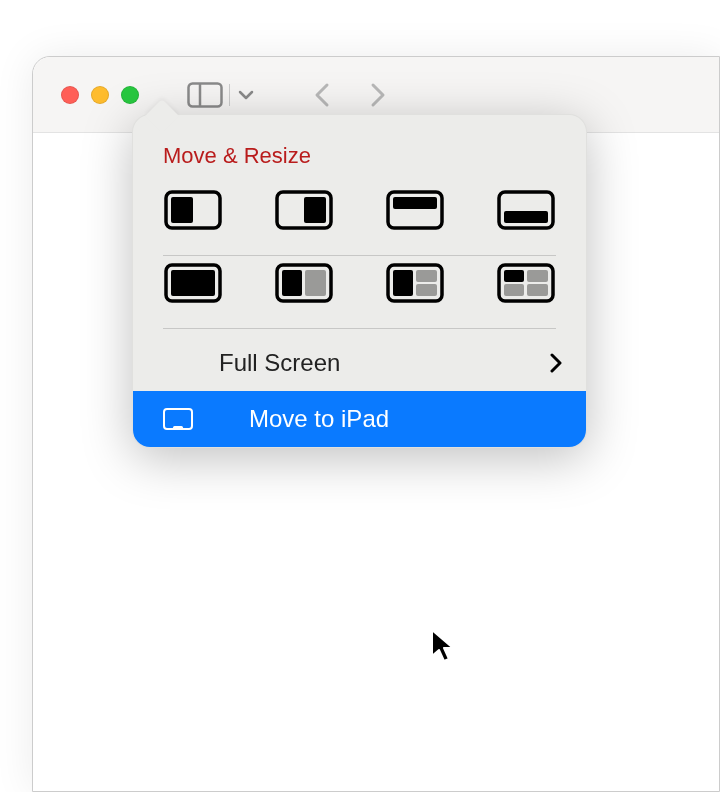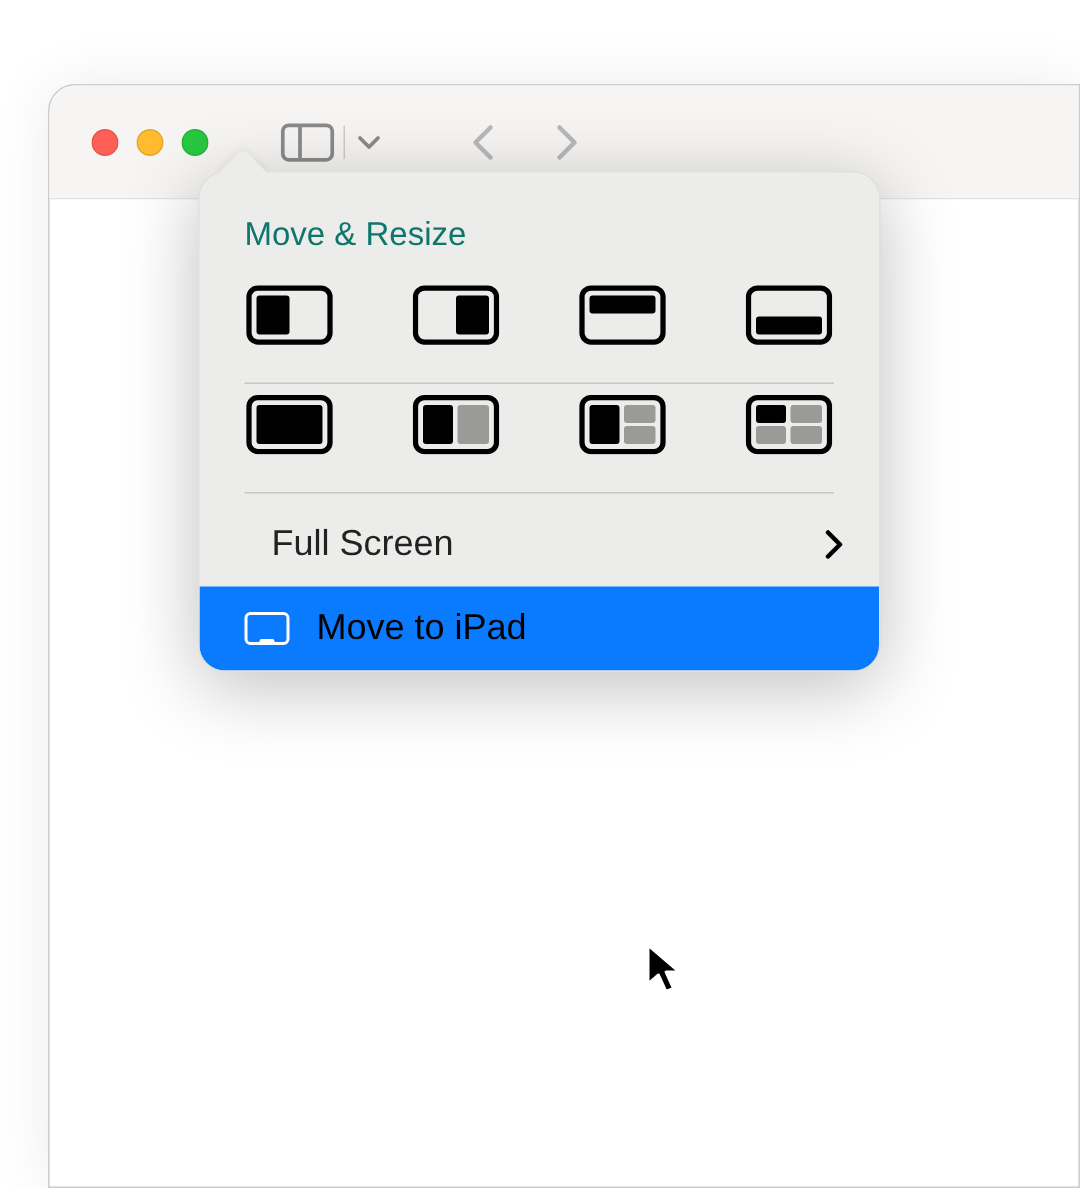--- a/index.html
+++ b/index.html
@@ -114,21 +114,21 @@
       width: 24px;
       height: 24px;
       background: #ececea;
       transform: rotate(45deg);
       border-top-left-radius: 4px;
       z-index: 5;
       box-shadow: -2px -2px 4px rgba(0,0,0,0.04);
     }
     .section-label {
       font-size: 22px;
-      color: #0f766e;
+      color: #b91c1c;
       font-weight: 500;
       padding: 8px 30px 14px 30px;
     }
     .icon-row {
       display: flex;
       padding: 6px 30px 24px 30px;
       justify-content: space-between;
     }
     .tile-btn {
       width: 60px;
@@ -145,24 +145,24 @@
     }
     .menu-item {
       display:flex;
       align-items:center;
       height: 56px;
       padding: 0 24px 0 30px;
       font-size: 24px;
       color: #222;
       cursor: pointer;
     }
-    .menu-item .menu-label { flex: 1; }
+    .menu-item .menu-label { flex: 1; margin-left: 38px; }
     .menu-item.highlight {
       background: #0a7aff;
-      color: #000000;
+      color: #ffffff;
     }
     .menu-item.highlight .ipad-icon-frame {
       border-color: #fff;
     }
     .ipad-icon {
       width: 30px;
       height: 24px;
       margin-right: 18px;
       display:flex;
       align-items:center;

